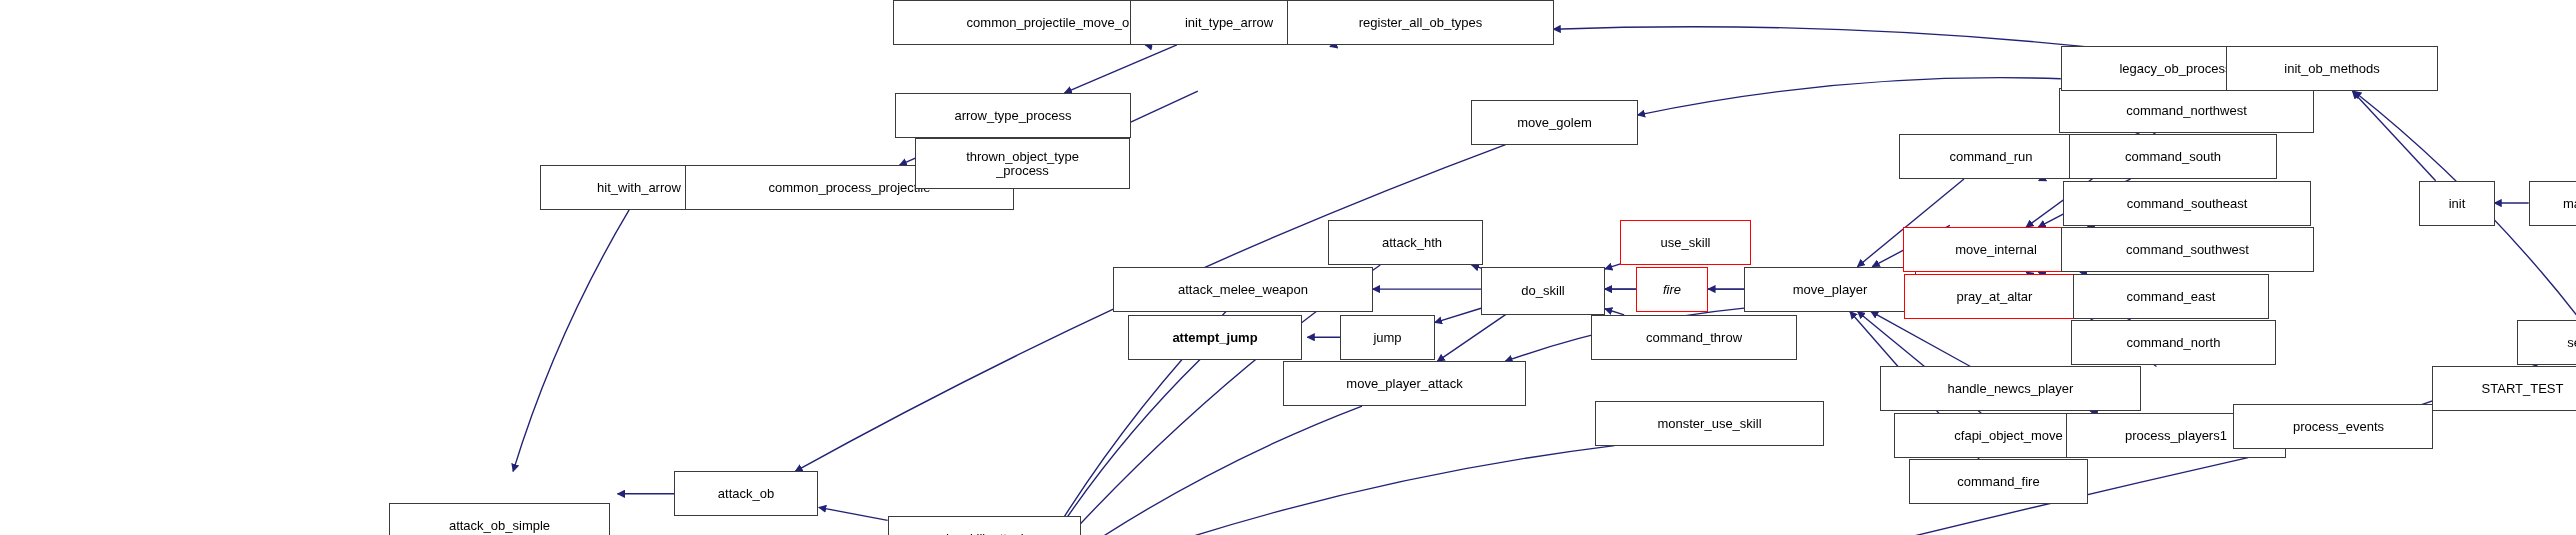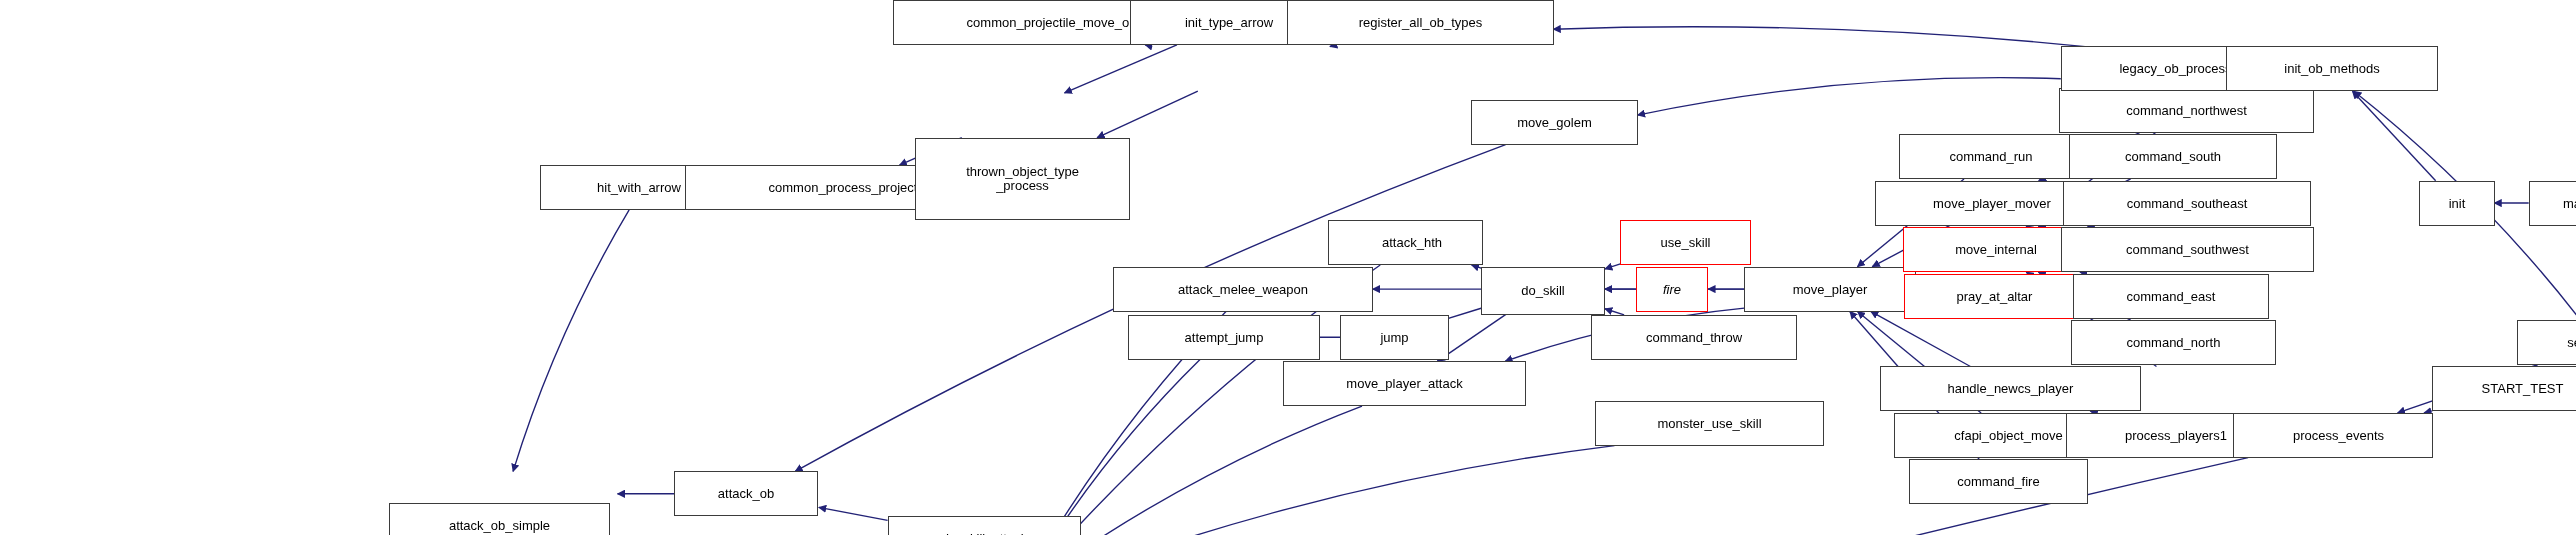--- a/index.html
+++ b/index.html
@@ -99,52 +99,52 @@
       <path d="M 2831.8333333333335 210 L 2735.1666666666665 106" fill="none" stroke="#222276" stroke-width="1.6" marker-end="url(#ah)"></path>
       <path d="M 2940 236 L 2900 236" fill="none" stroke="#222276" stroke-width="1.6" marker-end="url(#ah)"></path>
       <path d="M 3058 398 L 3126 398" fill="none" stroke="#222276" stroke-width="1.6" marker-end="url(#ah)"></path>
       <path d="M 3000.245283018868 372 Q 2884.46 223.19056603773583 2736.754716981132 106" fill="none" stroke="#222276" stroke-width="1.6" marker-end="url(#ah)"></path>
     </svg>
 <div class="node" style="left: 389px; top: 471px; width: 221px; height: 45px; margin-top: 32px;">attack_ob_simple</div>
     <div class="node" style="left: 674px; top: 471px; width: 144px; height: 45px;">attack_ob</div>
     <div class="node" style="left: 888px; top: 516px; width: 193px; height: 45px;">do_skill_attack</div>
     <div class="node" style="left: 540px; top: 165px; width: 198px; height: 45px;">hit_with_arrow</div>
     <div class="node" style="left: 685px; top: 165px; width: 329px; height: 45px;">common_process_projectile</div>
-    <div class="node" style="left: 915px; top: 138px; width: 215px; height: 82px;">thrown_object_type
+    <div class="node" style="left: 915px; top: 138px; width: 215px; height: 51px;">thrown_object_type
 _process</div>
+    <div class="node" style="left: 895px; top: 93px; width: 236px; height: 45px;">arrow_type_process</div>
     <div class="node" style="left: 893px; top: 0px; width: 317px; height: 45px;">common_projectile_move_on</div>
     <div class="node" style="left: 1130px; top: 0px; width: 198px; height: 45px;">init_type_arrow</div>
     <div class="node" style="left: 1287px; top: 0px; width: 267px; height: 45px;">register_all_ob_types</div>
     <div class="node" style="left: 1471px; top: 100px; width: 167px; height: 45px;">move_golem</div>
     <div class="node" style="left: 1328px; top: 220px; width: 155px; height: 45px; padding-left: 13px;">attack_hth</div>
     <div class="node" style="left: 1113px; top: 267px; width: 260px; height: 45px;">attack_melee_weapon</div>
-    <div class="node" style="left: 1128px; top: 315px; width: 192px; height: 45px;">attempt_jump</div>
-    <div class="node" style="left: 1340px; top: 315px; width: 109px; height: 45px;">jump</div>
+    <div class="node" style="left: 1128px; top: 315px; width: 174px; height: 45px; font-weight: bold;">attempt_jump</div>
+    <div class="node" style="left: 1340px; top: 315px; width: 95px; height: 45px;">jump</div>
     <div class="node" style="left: 1283px; top: 361px; width: 243px; height: 45px;">move_player_attack</div>
     <div class="node" style="left: 1481px; top: 267px; width: 124px; height: 48px;">do_skill</div>
     <div class="node red" style="left: 1620px; top: 220px; width: 131px; height: 45px;">use_skill</div>
     <div class="node red" style="left: 1636px; top: 267px; width: 72px; height: 45px; font-style: italic;">fire</div>
     <div class="node" style="left: 1591px; top: 315px; width: 206px; height: 45px;">command_throw</div>
     <div class="node" style="left: 1595px; top: 401px; width: 229px; height: 45px;">monster_use_skill</div>
     <div class="node" style="left: 1744px; top: 267px; width: 172px; height: 45px;">move_player</div>
     <div class="node" style="left: 1899px; top: 134px; width: 184px; height: 45px;">command_run</div>
-    <div class="node" style="left: 1875px; top: 181px; width: 234px; height: 45px;">move_player_mover</div>
     <div class="node red" style="left: 1903px; top: 227px; width: 186px; height: 45px;">move_internal</div>
     <div class="node red" style="left: 1904px; top: 274px; width: 181px; height: 45px;">pray_at_altar</div>
     <div class="node" style="left: 1880px; top: 366px; width: 261px; height: 45px;">handle_newcs_player</div>
     <div class="node" style="left: 1894px; top: 413px; width: 229px; height: 45px;">cfapi_object_move</div>
     <div class="node" style="left: 1909px; top: 459px; width: 179px; height: 45px;">command_fire</div>
     <div class="node" style="left: 2059px; top: 88px; width: 255px; height: 45px;">command_northwest</div>
     <div class="node" style="left: 2069px; top: 134px; width: 208px; height: 45px;">command_south</div>
     <div class="node" style="left: 2063px; top: 181px; width: 248px; height: 45px;">command_southeast</div>
     <div class="node" style="left: 2061px; top: 227px; width: 253px; height: 45px;">command_southwest</div>
     <div class="node" style="left: 2073px; top: 274px; width: 196px; height: 45px;">command_east</div>
     <div class="node" style="left: 2071px; top: 320px; width: 205px; height: 45px;">command_north</div>
     <div class="node" style="left: 2066px; top: 413px; width: 220px; height: 45px;">process_players1</div>
-    <div class="node" style="left: 2233px; top: 413px; width: 200px; height: 45px; padding-left: 11px;">process_events</div>
+    <div class="node" style="left: 2233px; top: 404px; width: 200px; height: 45px; padding-left: 11px;">process_events</div>
     <div class="node" style="left: 2432px; top: 366px; width: 181px; height: 45px;">START_TEST</div>
     <div class="node" style="left: 2061px; top: 46px; width: 229px; height: 45px;">legacy_ob_process</div>
     <div class="node" style="left: 2226px; top: 46px; width: 212px; height: 45px;">init_ob_methods</div>
     <div class="node" style="left: 2419px; top: 181px; width: 76px; height: 45px;">init</div>
     <div class="node" style="left: 2529px; top: 181px; width: 96px; height: 45px;">main</div>
     <div class="node" style="left: 2517px; top: 320px; width: 172px; height: 45px;">server_main</div>
   </div>
 
 
 </body></html>

